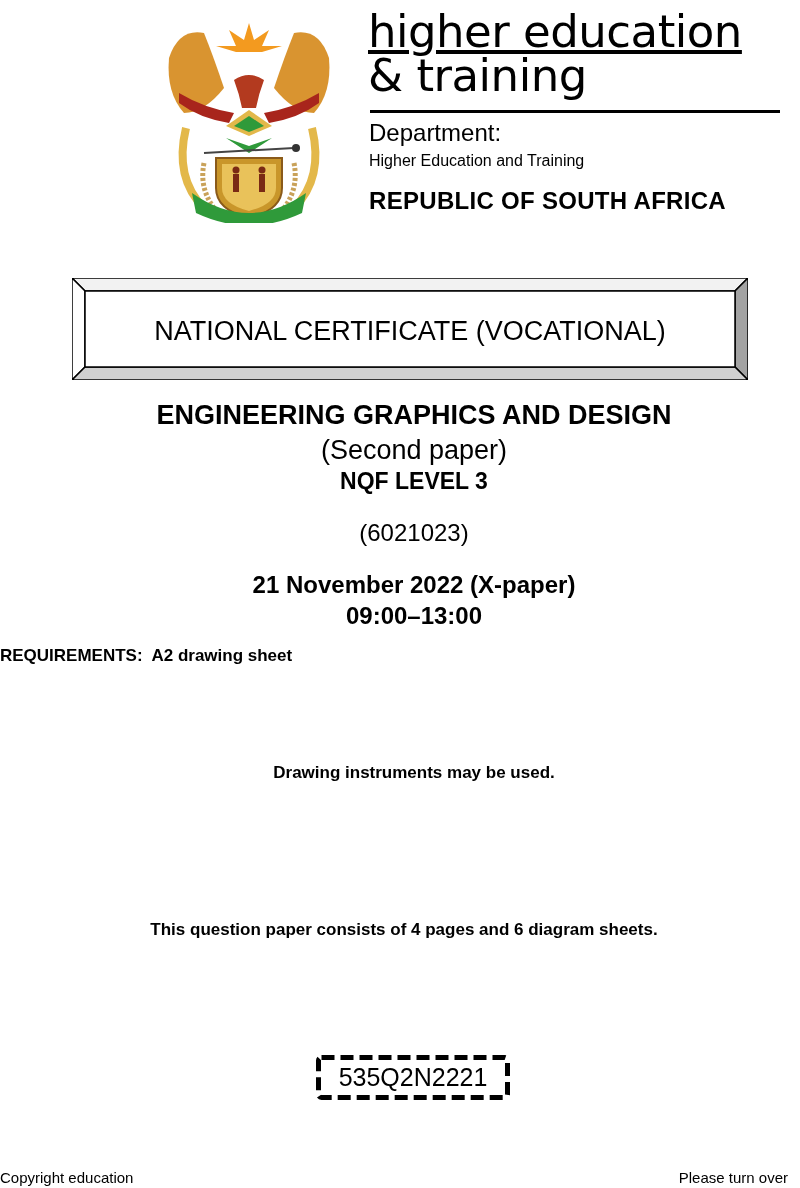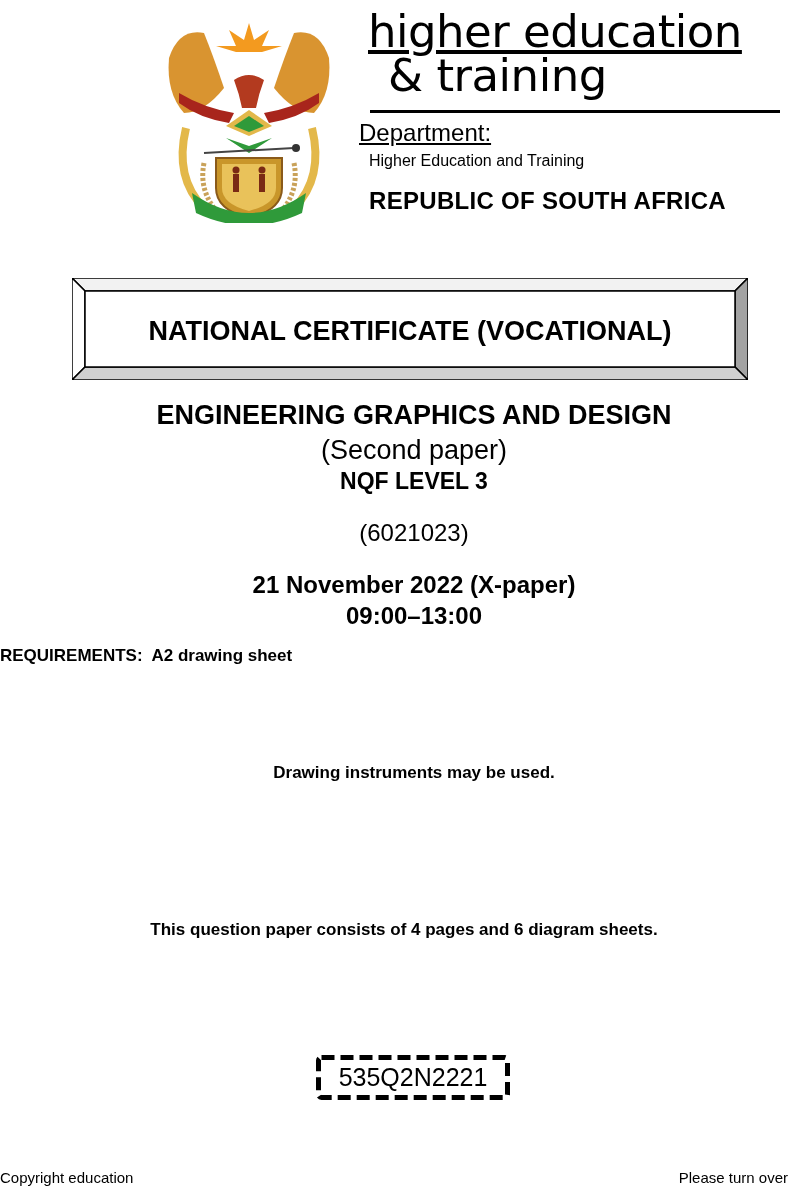--- a/index.html
+++ b/index.html
@@ -5,32 +5,32 @@
   html, body { margin: 0; padding: 0; background: #ffffff; }
   body { width: 800px; height: 1188px; position: relative; overflow: hidden;
          font-family: "Liberation Sans", sans-serif; color: #000; }
   .abs { position: absolute; }
 
   
   .crest { left: 164px; top: 18px; width: 170px; height: 205px; }
   .brand-line1 { left: 368px; top: 8px; font-family: "DejaVu Sans", sans-serif;
                  font-size: 45px; letter-spacing: -0.5px; line-height: 48px; white-space: nowrap; text-decoration: underline; }
   .brand-line2 { left: 368px; top: 52px; font-family: "DejaVu Sans", sans-serif;
-                 font-size: 45px; letter-spacing: -0.5px; line-height: 48px; white-space: nowrap; margin-left: 20px; }
+                 font-size: 45px; letter-spacing: -0.5px; line-height: 48px; white-space: nowrap; }
   .brand-rule { left: 370px; top: 110px; width: 410px; height: 3px; background: #000; }
-  .dept-label { left: 359px; top: 119px; font-size: 24px; line-height: 28px; white-space: nowrap; text-decoration: underline; }
+  .dept-label { left: 369px; top: 119px; font-size: 24px; line-height: 28px; white-space: nowrap; }
   .dept-name  { left: 369px; top: 147px; font-size: 16px; line-height: 28px; white-space: nowrap; }
   .dept-country { left: 369px; top: 175px; font-size: 24px; line-height: 28px; font-weight: bold; white-space: nowrap; letter-spacing: 0.3px; margin-top: 12px; }
 
   
   .bevel { left: 72px; top: 278px; width: 676px; height: 102px; }
   .bevel svg { display: block; }
   .cert-title { left: 85px; top: 291px; width: 650px; height: 80px; display: flex;
                 align-items: center; justify-content: center;
-                font-size: 27px; font-weight: bold; white-space: nowrap; }
+                font-size: 27px; font-weight: normal; white-space: nowrap; }
 
   .center { left: 0; width: 828px; text-align: center; white-space: nowrap; }
   .subject { top: 398px; font-size: 27px; font-weight: bold; line-height: 34px; }
   .paper   { top: 433px; font-size: 27px; line-height: 34px; }
   .nqf     { top: 466px; font-size: 23px; font-weight: bold; line-height: 30px; }
   .code    { top: 518px; font-size: 24px; line-height: 30px; }
   .date    { top: 570px; font-size: 24px; font-weight: bold; line-height: 30px; }
   .time    { top: 601px; font-size: 24px; font-weight: bold; line-height: 30px; }
 
   .requirements { left: 0; top: 646px; font-size: 17px; font-weight: bold; white-space: pre; }

